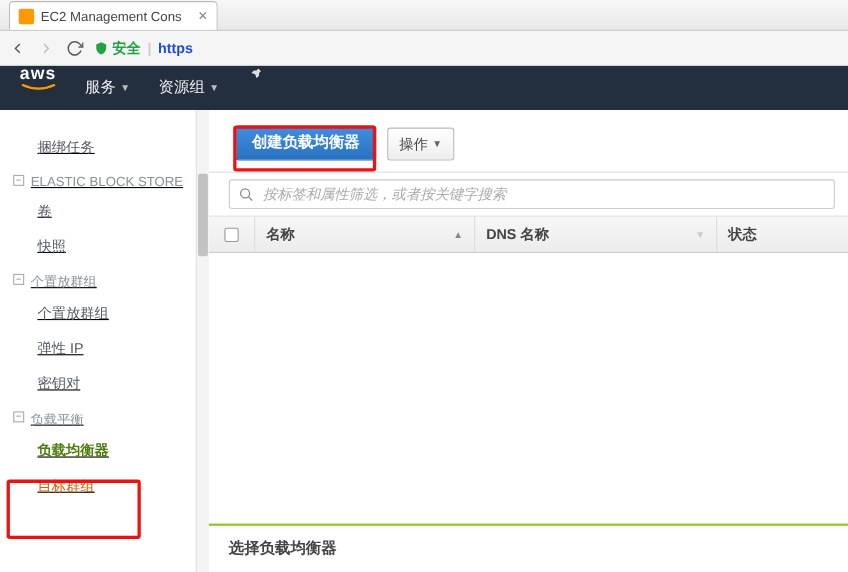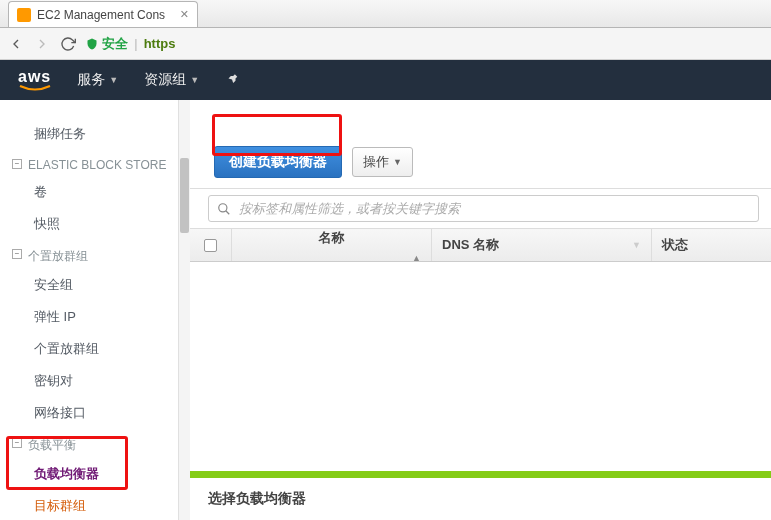--- a/index.html
+++ b/index.html
@@ -11,72 +11,72 @@
 .tab .aws-favicon { width: 14px; height: 14px; background: #ff9900; border-radius: 2px; }
 .tab .title { flex: 1; white-space: nowrap; overflow: hidden; text-overflow: ellipsis; }
 .tab .close { color: #888; font-size: 11px; }
 
 .addr-bar { height: 32px; background: #f5f5f5; border-bottom: 1px solid #d0d0d0; display: flex; align-items: center; padding: 0 8px; gap: 10px; font-weight: bold; }
 .addr-bar .nav-ico { width: 16px; height: 16px; display: flex; align-items: center; justify-content: center; color: #5a5a5a; }
 .addr-bar .nav-ico svg { width: 16px; height: 16px; }
 .url-box { flex: 1; display: flex; align-items: center; gap: 6px; font-size: 13px; color: #333; }
 .secure { color: #21a345; display: flex; align-items: center; gap: 4px; }
 .secure svg { width: 12px; height: 12px; }
-.url-schema { color: #4d7c0f; }
+.url-schema { color: #1d4ed8; }
 .url-rest { color: #5a5a5a; white-space: nowrap; overflow: hidden; }
 
 
-.aws-nav { height: 40px; background: #232f3e; display: flex; align-items: center; padding: 0 18px; gap: 26px; }
+.aws-nav { height: 40px; background: #232f3e; display: flex; padding: 0 18px; gap: 26px; }
 .aws-logo { color: #fff; font-size: 16px; font-weight: bold; letter-spacing: 1px; display: flex; flex-direction: column; align-items: center; line-height: 1; }
 .aws-logo .smile { width: 32px; height: 6px; }
 .nav-item { color: #eee; font-size: 14px; display: flex; align-items: center; gap: 4px; }
 .nav-item .caret { font-size: 9px; color: #bbb; }
 .pin { color: #ddd; font-size: 14px; }
 
 
 .console-body { display: flex; height: calc(520px - 28px - 32px - 40px); }
-.sidebar { width: 190px; background: #fff; border-right: 1px solid #ddd; padding-top: 18px; font-size: 13px; position: relative; }
+.sidebar { width: 190px; background: #fff; border-right: 1px solid #ddd; padding-top: 18px; font-size: 13px; position: relative; text-decoration: underline; }
 .side-scroll { position: absolute; right: -1px; top: 0; bottom: 0; width: 12px; background: #f4f4f4; border-left: 1px solid #e0e0e0; }
 .side-thumb { position: absolute; right: 1px; top: 58px; width: 9px; height: 75px; background: #c2c2c2; border-radius: 2px; }
 
 .side-item { padding: 7px 10px 7px 34px; color: #545b64; cursor: pointer; }
 .side-section { padding: 8px 10px 4px 28px; color: #879196; font-size: 12px; display: flex; align-items: center; gap: 2px; position: relative; }
 .side-section .toggle { position: absolute; left: 12px; top: 9px; width: 10px; height: 10px; border: 1px solid #aaa; display: flex; align-items: center; justify-content: center; font-size: 8px; color: #666; line-height: 1; }
-.side-item.active { color: #701a75; font-weight: bold; }
+.side-item.active { color: #4d7c0f; font-weight: bold; }
 .side-item.link { color: #d45b07; }
 
 .highlight { border: 3px solid #e11; border-radius: 3px; position: absolute; pointer-events: none; }
 .hl-sidebar { left: 6px; top: 436px; width: 122px; height: 54px; }
 .hl-button  { left: 212px; top: 114px; width: 130px; height: 42px; }
 
 .main { flex: 1; background: #fff; display: flex; flex-direction: column; }
-.toolbar { padding: 14px 10px 10px 24px; display: flex; align-items: center; gap: 10px; margin-top: 32px; }
+.toolbar { padding: 14px 10px 10px 24px; display: flex; align-items: flex-end; gap: 10px; }
 .btn-primary { background: #2b7dd4; background: linear-gradient(#3f8fe0,#2a72c0); color: #fff; border: 1px solid #2469b3; border-radius: 3px; padding: 6px 14px; font-size: 14px; font-weight: bold; }
 .btn-secondary { background: linear-gradient(#fff,#eee); border: 1px solid #bbb; border-radius: 3px; padding: 5px 10px; font-size: 13px; color: #444; display: flex; align-items: center; gap: 4px; }
 .btn-secondary .caret { font-size: 9px; color: #666; }
 
 .divider-h { border-top: 1px solid #ddd; margin: 0 0 0 0; }
 
 .filter { margin: 6px 12px 6px 18px; border: 1px solid #ccc; border-radius: 3px; display: flex; align-items: flex-end; padding: 5px 8px; gap: 8px; }
 .filter svg { width: 14px; height: 14px; color: #888; }
 .filter input { border: none; outline: none; flex: 1; font-size: 13px; color: #333; }
 .filter input::placeholder { color: #aaa; font-style: italic; }
 
 .table-head { display: flex; align-items: center; background: #f0f0f0; background: linear-gradient(#f7f7f7,#ececec); border-top: 1px solid #ddd; border-bottom: 1px solid #ccc; height: 34px; font-size: 13px; color: #444; font-weight: bold; }
 .th { padding: 0 10px; display: flex; align-items: center; gap: 6px; border-right: 1px solid #ddd; height: 100%; }
 .th .sort { font-size: 9px; color: #888; }
 .th.check { width: 42px; justify-content: center; }
-.th.name { width: 200px; flex-direction: column; }
+.th.name { width: 200px; }
 .th.dns { width: 220px; }
 .th.status { flex: 1; border-right: none; }
 .checkbox { width: 13px; height: 13px; border: 1px solid #999; background: #fff; border-radius: 2px; }
 
 .table-body { flex: 1; background: #fff; }
 
-.detail-pane { border-top: 7px solid #84cc16; padding: 12px 18px; font-size: 14px; color: #444; font-weight: bold; }
+.detail-pane { border-top: 2px solid #84cc16; padding: 12px 18px; font-size: 14px; color: #444; font-weight: bold; }
 </style>
 </head>
 <body>
 
 <div class="tab-bar">
   <div class="tab">
     <span class="aws-favicon"></span>
     <span class="title">EC2 Management Cons</span>
     <span class="close">✕</span>
   </div>
@@ -142,25 +142,23 @@
       <span class="toggle">−</span>
       <span style="line-height:1.2">ELASTIC BLOCK STORE</span>
     </div>
     <div class="side-item">卷</div>
     <div class="side-item">快照</div>
 
     <div class="side-section">
       <span class="toggle">−</span>
       <span>个置放群组</span>
     </div>
-    <div class="side-item">安全组</div>
+    <div class="side-item">个置放群组</div>
     <div class="side-item">弹性 IP</div>
-    <div class="side-item">个置放群组</div>
     <div class="side-item">密钥对</div>
-    <div class="side-item">网络接口</div>
 
     <div class="side-section">
       <span class="toggle">−</span>
       <span>负载平衡</span>
     </div>
     <div class="side-item active">负载均衡器</div>
     <div class="side-item link">目标群组</div>
 
     <div class="side-scroll">
       <div class="side-thumb"></div>

